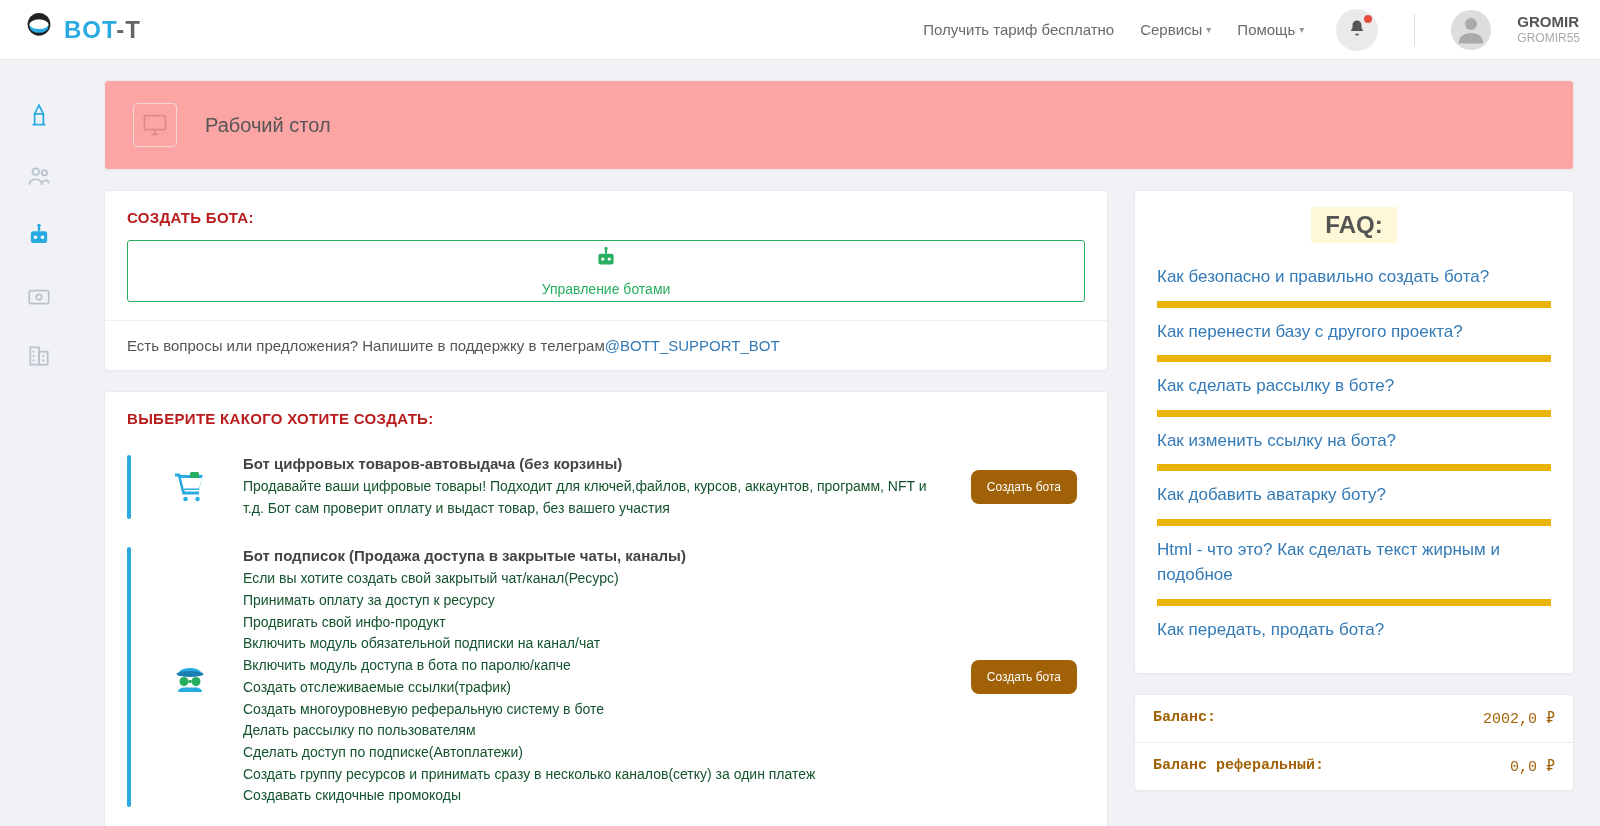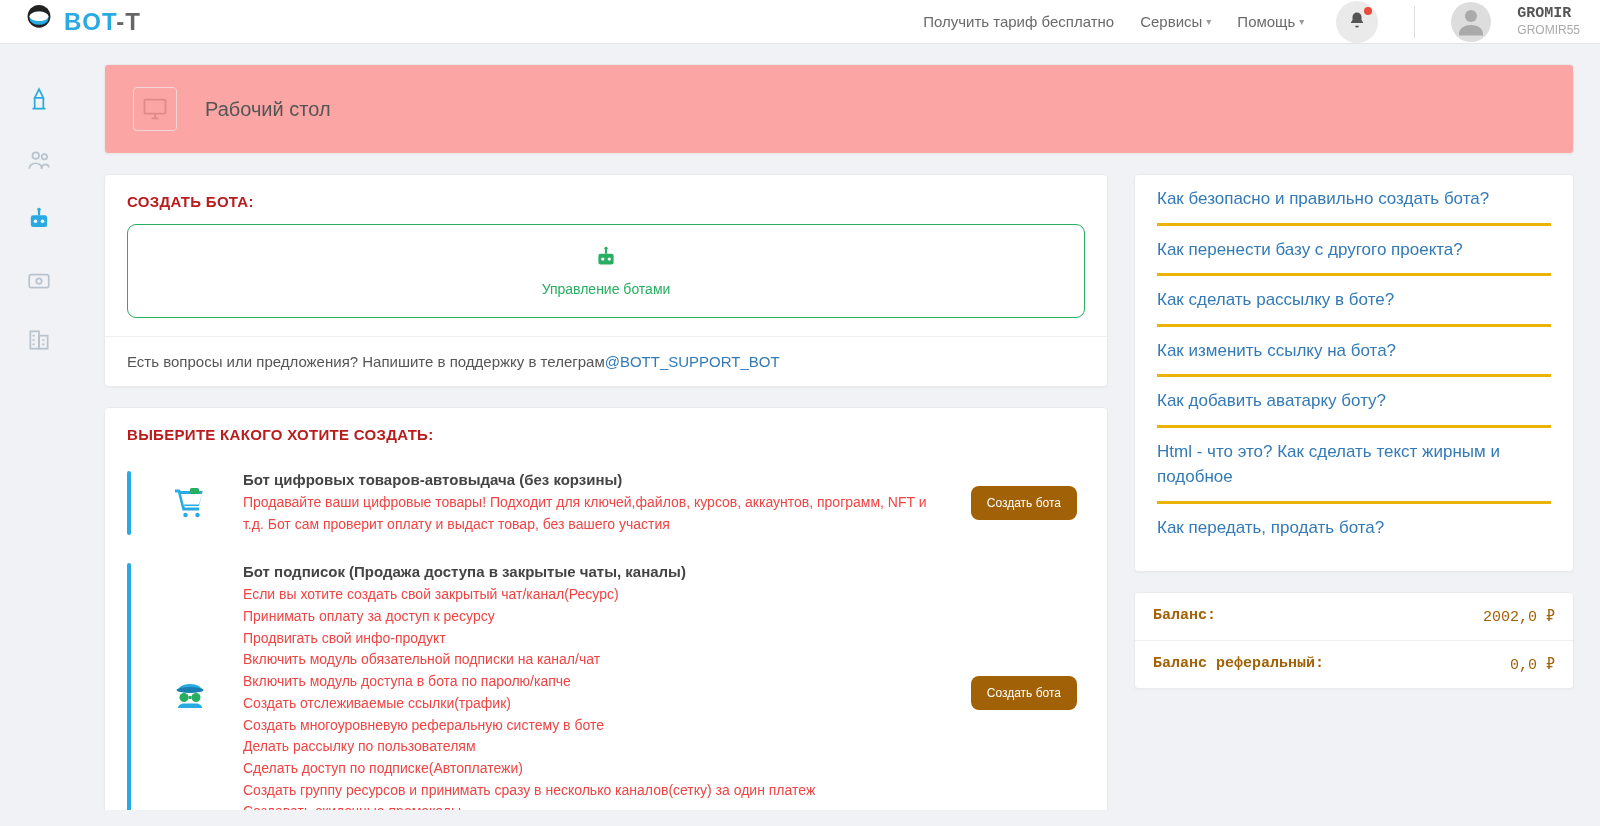--- a/index.html
+++ b/index.html
@@ -1,71 +1,71 @@
 <!DOCTYPE html>
 <html><head>
 <meta charset="utf-8">
 <style>
 * { margin: 0; padding: 0; box-sizing: border-box; }
 body { font-family: 'Segoe UI', Arial, sans-serif; background: #f0f2f5; width: 1600px; height: 826px; overflow: hidden; }
 
-.topbar { height: 44px; background: #fff; display: flex; align-items: center; padding: 0 20px; border-bottom: 1px solid #e6e6e6; }
+.topbar { height: 60px; background: #fff; display: flex; align-items: center; padding: 0 20px; border-bottom: 1px solid #e6e6e6; }
 .logo { display: flex; align-items: center; gap: 6px; }
 .logo-icon { width: 38px; height: 38px; }
 .logo-text { font-size: 24px; font-weight: 700; letter-spacing: 1px; }
 .logo-text .b1 { color: #29abe2; }
 .logo-text .b2 { color: #666; }
 
 .topnav { margin-left: auto; display: flex; align-items: center; gap: 26px; color: #6a6a6a; font-size: 15px; }
 .topnav-item { cursor: pointer; display: flex; align-items: center; gap: 4px; }
 .chev { font-size: 10px; color: #999; }
 .bell-wrap { width: 42px; height: 42px; border-radius: 50%; background: #eaeaea; display: flex; align-items: center; justify-content: center; position: relative; cursor: pointer; margin-left: 6px; }
 .bell-dot { position: absolute; top: 6px; right: 6px; width: 8px; height: 8px; background: #e74c3c; border-radius: 50%; }
 .divider-v { width: 1px; height: 32px; background: #ddd; margin: 0 10px; }
 .avatar { width: 40px; height: 40px; border-radius: 50%; background: #ddd; display: flex; align-items: center; justify-content: center; cursor: pointer; }
 .user-block { display: flex; flex-direction: column; line-height: 1.2; }
-.user-name { color: #555; font-weight: 700; font-size: 15px; font-family: Liberation Mono, monospace; }
+.user-name { color: #555; font-weight: 700; font-size: 15px; }
 .user-sub { color: #aaa; font-size: 12px; }
 
 .layout { display: flex; height: calc(826px - 60px); }
 .sidebar { width: 78px; background: transparent; display: flex; flex-direction: column; align-items: center; padding-top: 40px; gap: 28px; }
 .sb-item { width: 32px; height: 32px; display: flex; align-items: center; justify-content: center; cursor: pointer; color: #b9c3cd; }
 .sb-item.active { color: #29abe2; }
 
 .main { flex: 1; overflow-y: auto; }
 .page-header { background: #fca5a5; border: 1px solid #eaeaea; border-radius: 4px; margin: 20px 26px; padding: 22px 28px; display: flex; align-items: center; gap: 28px; box-shadow: 0 1px 2px rgba(0,0,0,0.03); }
 .ph-icon { width: 44px; height: 44px; border: 1px solid #f2d5d5; border-radius: 4px; display: flex; align-items: center; justify-content: center; }
 .ph-title { font-size: 20px; color: #555; font-weight: 500; }
 
 .content-row { display: flex; gap: 26px; padding: 0 26px 26px 26px; }
 .col-left { flex: 1; display: flex; flex-direction: column; gap: 20px; min-width: 0; }
 .col-right { width: 440px; display: flex; flex-direction: column; gap: 20px; }
 
 .card { background: #fff; border: 1px solid #eaeaea; border-radius: 4px; box-shadow: 0 1px 2px rgba(0,0,0,0.03); }
 .card-pad { padding: 18px 22px; }
 .card-title { font-size: 15px; font-weight: 700; color: #b91c1c; letter-spacing: 0.3px; margin-bottom: 14px; }
 
-.manage-box { border: 1px solid #27ae60; border-radius: 9px; padding: 20px; text-align: center; cursor: pointer; }
+.manage-box { border: 1px solid #27ae60; border-radius: 3px; padding: 4px; text-align: center; cursor: pointer; }
 .manage-label { color: #27ae60; font-size: 14px; margin-top: 6px; }
 
 .support-line { padding: 16px 22px; font-size: 15px; color: #555; }
 .support-line a { color: #337ab7; text-decoration: none; }
 
 .bot-type { display: flex; align-items: center; gap: 28px; padding: 14px 8px 14px 0; }
 .left-bar { width: 4px; align-self: stretch; border-radius: 2px; background: #29abe2; margin-right: 6px; }
 .bt-icon { width: 50px; display: flex; justify-content: center; }
 .bt-body { flex: 1; min-width: 0; }
 .bt-title { font-weight: 700; color: #444; font-size: 15px; margin-bottom: 4px; }
-.bt-desc { color: #ef4444; font-size: 14px; line-height: 1.55; }
+.bt-desc { color: #14532d; font-size: 14px; line-height: 1.55; }
 .btn-green { background: #a16207; color: #fff; border: none; border-radius: 8px; padding: 10px 16px; font-size: 12px; cursor: pointer; white-space: nowrap; align-self: center; }
 
 .faq-title { text-align: center; font-size: 24px; font-weight: 700; color: #555; padding: 16px 0 10px 0; }
 .faq-title-inner { display: inline-block; background: #fff8d8; padding: 4px 14px; }
 .faq-list { padding: 0 22px 20px 22px; }
-.faq-item { color: #337ab7; font-size: 17px; padding: 11px 0; border-top: 3px solid #eab308; cursor: pointer; line-height: 1.5; }
+.faq-item { color: #337ab7; font-size: 17px; padding: 11px 0; border-top: 7px solid #eab308; cursor: pointer; line-height: 1.5; }
 .faq-item:first-child { border-top: none; }
 
 .balance-row { display: flex; justify-content: space-between; padding: 14px 18px; border-top: 1px solid #eee; font-size: 15px; color: #a16207; font-family: Liberation Mono, monospace; }
 .balance-row:first-child { border-top: none; }
 .balance-label { font-weight: 700; }
 .balance-val { font-weight: 400; }
 </style>
 </head>
 <body>
 
@@ -238,20 +238,23 @@
             <button class="btn-green">Создать бота</button>
           </div>
 
         </div>
 
       </div>
 
       <div class="col-right">
 
         <div class="card">
+          <div class="faq-title">
+            <span class="faq-title-inner">FAQ:</span>
+          </div>
           <div class="faq-list">
             <div class="faq-item">Как безопасно и правильно создать бота?</div>
             <div class="faq-item">Как перенести базу с другого проекта?</div>
             <div class="faq-item">Как сделать рассылку в боте?</div>
             <div class="faq-item">Как изменить ссылку на бота?</div>
             <div class="faq-item">Как добавить аватарку боту?</div>
             <div class="faq-item">Html - что это? Как сделать текст жирным и подобное</div>
             <div class="faq-item">Как передать, продать бота?</div>
           </div>
         </div>

